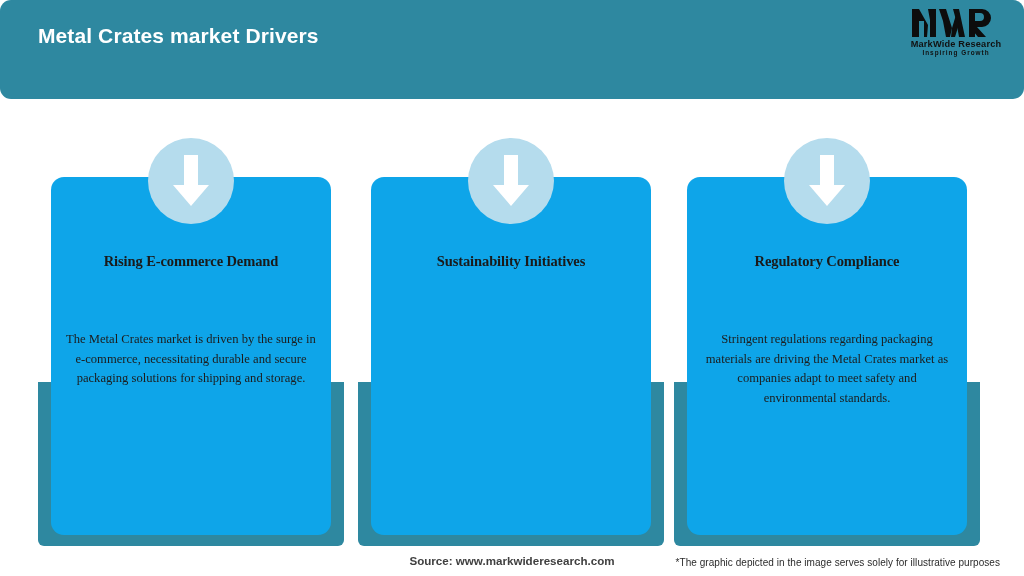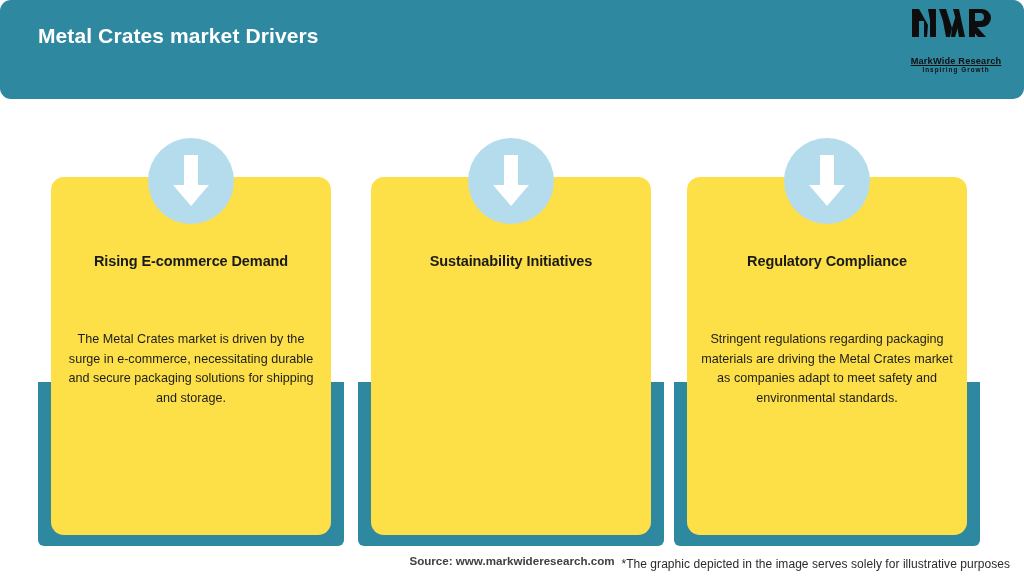--- a/index.html
+++ b/index.html
@@ -48,22 +48,21 @@
     display: block;
     margin: 0 auto;
   }
   .logo-name {
     display: block;
     font-size: 9.2px;
     font-weight: bold;
     color: #111111;
     letter-spacing: 0.2px;
     line-height: 10px;
-    margin-top: 18px;
-    text-decoration: underline;
+    margin-top: 1px;
   }
   .logo-tag {
     display: block;
     font-size: 6.4px;
     font-weight: bold;
     color: #111111;
     letter-spacing: 1.0px;
     line-height: 8px;
   }
 
@@ -116,25 +115,26 @@
     transform: translate(-50%, -50%);
   }
 
   
   .card {
     position: absolute;
     left: 13px;
     top: 78px;
     width: 280px;
     height: 358px;
-    background: #fde047;
+    background: #0ea5e9;
     border-radius: 13px;
     z-index: 2;
     box-sizing: border-box;
     padding: 0 14px;
+    font-family: Liberation Serif, serif;
   }
 
   .card-title {
     margin: 0;
     padding: 0;
     position: absolute;
     left: 0;
     right: 0;
     top: 76px;
     text-align: center;
@@ -161,23 +161,23 @@
     left: 0;
     width: 1024px;
     top: 554px;
     text-align: center;
     font-size: 11.6px;
     font-weight: bold;
     color: #404040;
   }
   .footer-note {
     position: absolute;
-    right: 14px;
+    right: 24px;
     top: 557px;
-    font-size: 12px;
+    font-size: 10px;
     color: #2b2b2b;
     letter-spacing: 0.05px;
   }
 </style>
 </head>
 <body>
 
 <div class="header">
   <div class="header-title">Metal Crates market Drivers</div>
 

